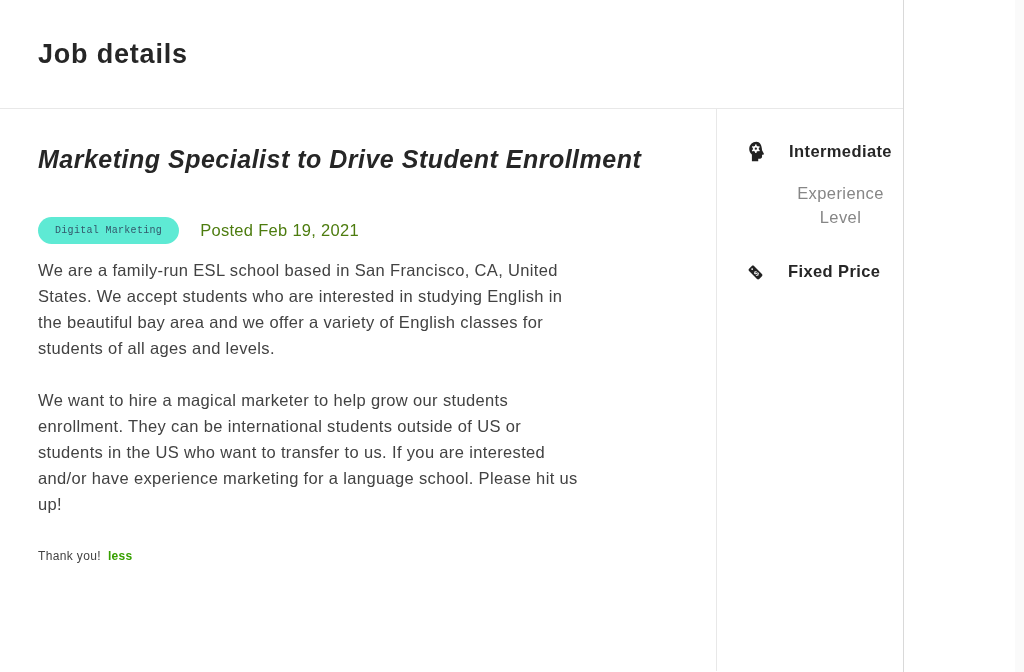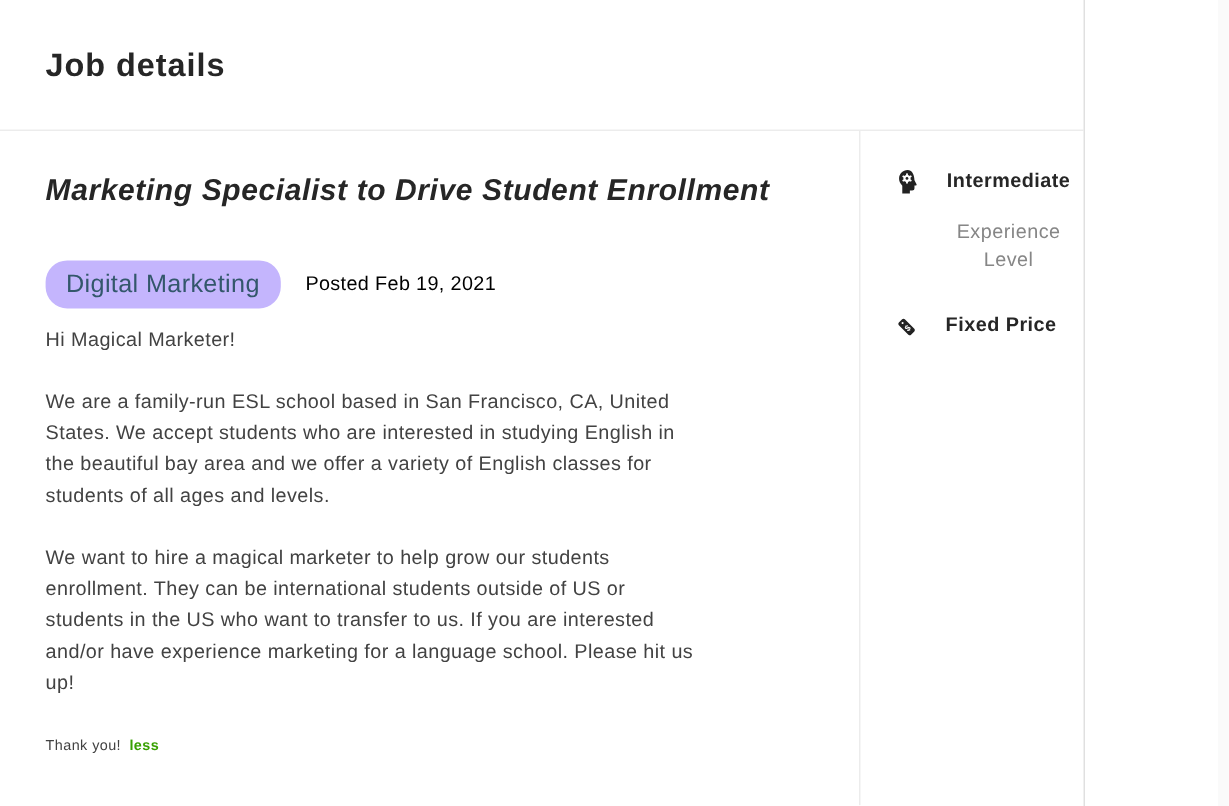--- a/index.html
+++ b/index.html
@@ -12,23 +12,23 @@
   
   .header { height:109px; display:flex; align-items:center; padding:0 38px;
             border-bottom:1px solid #e8e8e8; }
   .header h1 { font-size:27px; font-weight:bold; color:#262626; letter-spacing:0.8px; }
   
   .content { display:flex; height:562px; }
   .main { width:717px; padding:36px 24px 0 38px; border-right:1px solid #e8e8e8; }
   .job-title { font-size:25px; font-weight:bold; color:#262626;
                letter-spacing:0.5px; line-height:28px; margin-bottom:44px;font-style:italic; }
   .meta-row { display:flex; align-items:center; margin-bottom:13px; }
-  .badge { background:#c4b5fd; color:#33576b; border-radius:18px;
-           padding:8px 17px; font-size:21px; letter-spacing:0.3px; cursor:pointer; }
-  .posted { color:#000000; font-size:16.5px; margin-left:21px; letter-spacing:0.3px; }
+  .badge { background:#5eead4; color:#33576b; border-radius:18px;
+           padding:8px 17px; font-size:10px; letter-spacing:0.3px; cursor:pointer;font-family:Liberation Mono, monospace; }
+  .posted { color:#4d7c0f; font-size:16.5px; margin-left:21px; letter-spacing:0.3px; }
   .desc p { font-size:16.5px; line-height:26px; color:#424242; margin-bottom:26px;
             letter-spacing:0.35px; white-space:pre-line; }
   .closing-line { font-size:12px; line-height:26px; color:#424242; letter-spacing:0.35px; }
   .less { color:#37a000; font-weight:bold; margin-left:7px; cursor:pointer; }
   
   .sidebar { flex:1; padding:31px 10px 0 28px; }
   .side-item { display:flex; margin-bottom:31px;text-align:center; }
   .side-icon { width:23px; height:23px; margin-right:20px; flex:none; margin-top:0; }
   .side-icon svg { display:block; }
   .side-value { font-size:16.5px; font-weight:bold; color:#262626;
@@ -50,21 +50,20 @@
 
     <div class="main">
       <div class="job-title">Marketing Specialist to Drive Student Enrollment</div>
 
       <div class="meta-row">
         <span class="badge">Digital Marketing</span>
         <span class="posted">Posted Feb 19, 2021</span>
       </div>
 
       <div class="desc">
-        <p>Hi Magical Marketer!</p>
         <p>We are a family-run ESL school based in San Francisco, CA, United
 States. We accept students who are interested in studying English in
 the beautiful bay area and we offer a variety of English classes for
 students of all ages and levels.</p>
         <p>We want to hire a magical marketer to help grow our students
 enrollment. They can be international students outside of US or
 students in the US who want to transfer to us. If you are interested
 and/or have experience marketing for a language school. Please hit us
 up!</p>
         <div class="closing-line"><span>Thank you!</span><span class="less">less</span></div>

